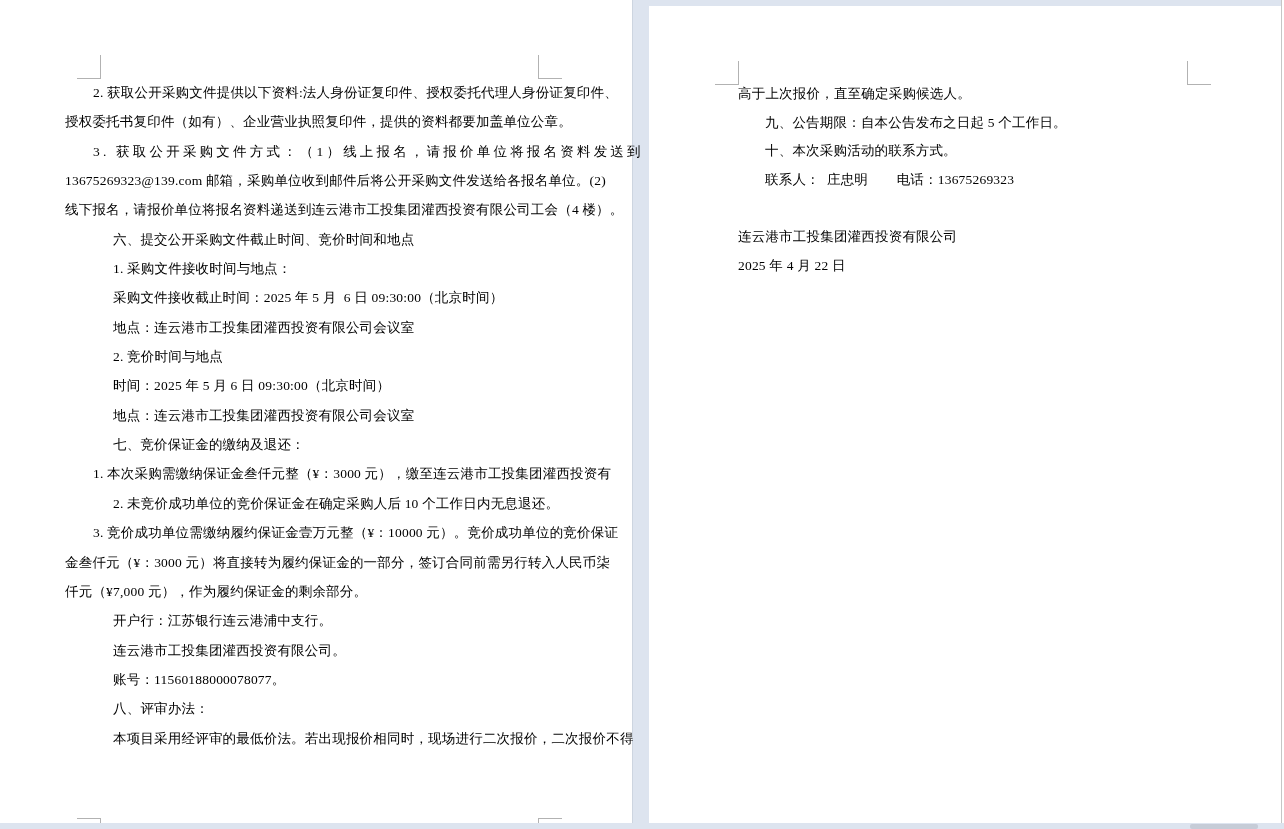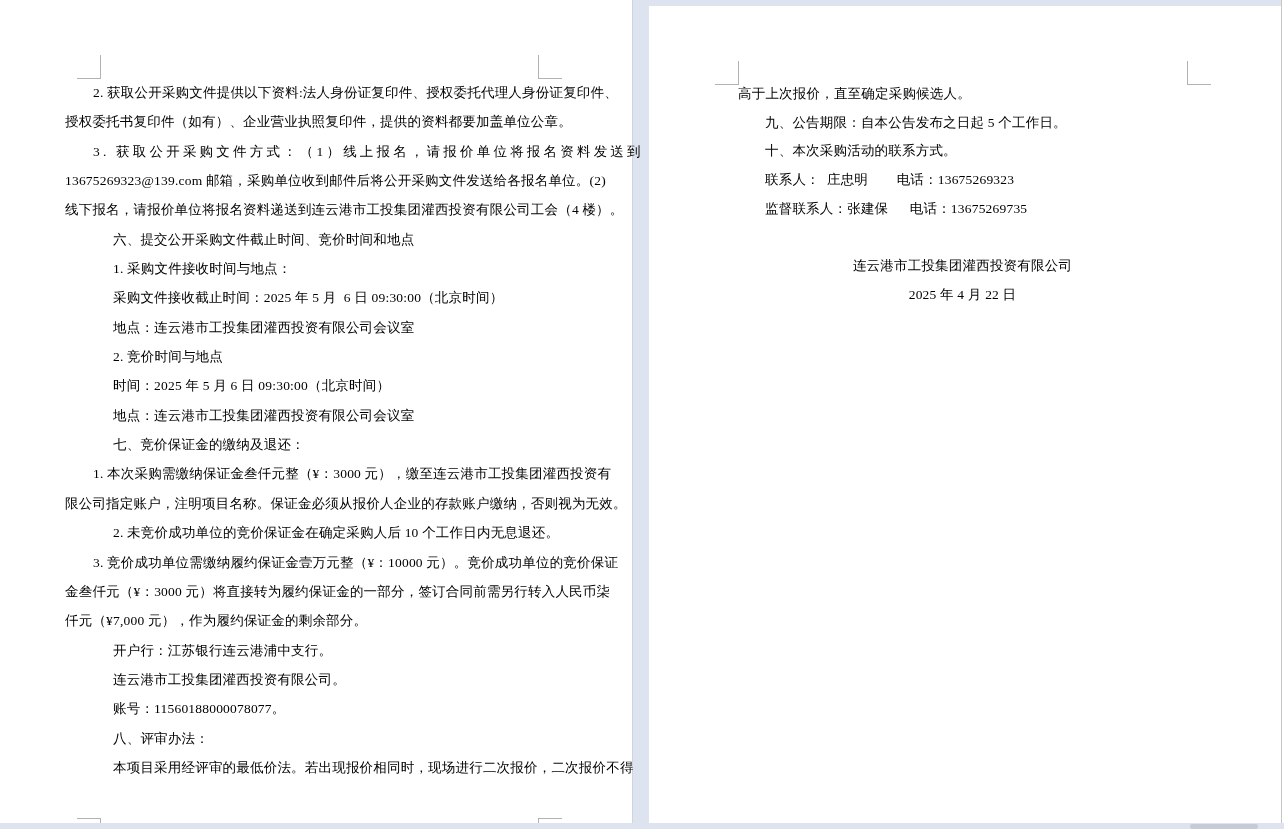--- a/index.html
+++ b/index.html
@@ -19,21 +19,21 @@
   .content{position:absolute;font-size:13.5px;letter-spacing:0.2px;}
   #left-content{left:65px;top:78px;width:482px;}
   #right-content{left:89px;top:74px;width:449px;}
   .ln{white-space:pre;}
   #left-content .ln{height:29.35px;line-height:29.35px;}
   #right-content .ln{height:28.7px;line-height:28.7px;}
   .ind-s{padding-left:28px;}
   .ind-l{padding-left:48px;}
   .ind-r{padding-left:27px;}
   .spread{letter-spacing:3.2px;text-align:right;}
-  .alignr{text-align:center;}
+  .alignr{text-align:left;}
 
   .mark{position:absolute;}
   .mk-tl{width:23px;height:23px;top:55px;border-right:1px solid #b2b2b2;border-bottom:1px solid #b2b2b2;}
   .mk-tr{width:23px;height:23px;top:55px;border-left:1px solid #b2b2b2;border-bottom:1px solid #b2b2b2;}
   .mk-bl{width:23px;height:10px;top:818px;border-top:1px solid #b2b2b2;border-right:1px solid #b2b2b2;}
   .mk-br{width:23px;height:10px;top:818px;border-top:1px solid #b2b2b2;border-left:1px solid #b2b2b2;}
 </style>
 </head>
 <body>
 
@@ -51,21 +51,20 @@
     <div class="ln">线下报名，请报价单位将报名资料递送到连云港市工投集团灌西投资有限公司工会（4 楼）。</div>
     <div class="ln ind-l">六、提交公开采购文件截止时间、竞价时间和地点</div>
     <div class="ln ind-l">1. 采购文件接收时间与地点：</div>
     <div class="ln ind-l">采购文件接收截止时间：2025 年 5 月  6 日 09:30:00（北京时间）</div>
     <div class="ln ind-l">地点：连云港市工投集团灌西投资有限公司会议室</div>
     <div class="ln ind-l">2. 竞价时间与地点</div>
     <div class="ln ind-l">时间：2025 年 5 月 6 日 09:30:00（北京时间）</div>
     <div class="ln ind-l">地点：连云港市工投集团灌西投资有限公司会议室</div>
     <div class="ln ind-l">七、竞价保证金的缴纳及退还：</div>
     <div class="ln ind-s">1. 本次采购需缴纳保证金叁仟元整（¥：3000 元），缴至连云港市工投集团灌西投资有</div>
-    <div class="ln">限公司指定账户，注明项目名称。保证金必须从报价人企业的存款账户缴纳，否则视为无效。</div>
     <div class="ln ind-l">2. 未竞价成功单位的竞价保证金在确定采购人后 10 个工作日内无息退还。</div>
     <div class="ln ind-s">3. 竞价成功单位需缴纳履约保证金壹万元整（¥：10000 元）。竞价成功单位的竞价保证</div>
     <div class="ln">金叁仟元（¥：3000 元）将直接转为履约保证金的一部分，签订合同前需另行转入人民币柒</div>
     <div class="ln">仟元（¥7,000 元），作为履约保证金的剩余部分。</div>
     <div class="ln ind-l">开户行：江苏银行连云港浦中支行。</div>
     <div class="ln ind-l">连云港市工投集团灌西投资有限公司。</div>
     <div class="ln ind-l">账号：11560188000078077。</div>
     <div class="ln ind-l">八、评审办法：</div>
     <div class="ln ind-l">本项目采用经评审的最低价法。若出现报价相同时，现场进行二次报价，二次报价不得</div>
   </div>
@@ -75,21 +74,20 @@
   <div class="mark mk-tl" style="left:66px;"></div>
   <div class="mark mk-tr" style="left:538px;"></div>
   <div class="mark mk-bl" style="left:68px;"></div>
   <div class="mark mk-br" style="left:516px;"></div>
 
   <div class="content" id="right-content">
     <div class="ln">高于上次报价，直至确定采购候选人。</div>
     <div class="ln ind-r">九、公告期限：自本公告发布之日起 5 个工作日。</div>
     <div class="ln ind-r">十、本次采购活动的联系方式。</div>
     <div class="ln ind-r">联系人：  庄忠明        电话：13675269323</div>
-    <div class="ln ind-r">监督联系人：张建保      电话：13675269735</div>
     <div class="ln"></div>
     <div class="ln alignr">连云港市工投集团灌西投资有限公司</div>
     <div class="ln alignr">2025 年 4 月 22 日</div>
   </div>
 </div>
 
 <div id="right-edge"></div>
 <div id="bottom-strip"></div>
 <div id="hscroll-thumb"></div>
 

